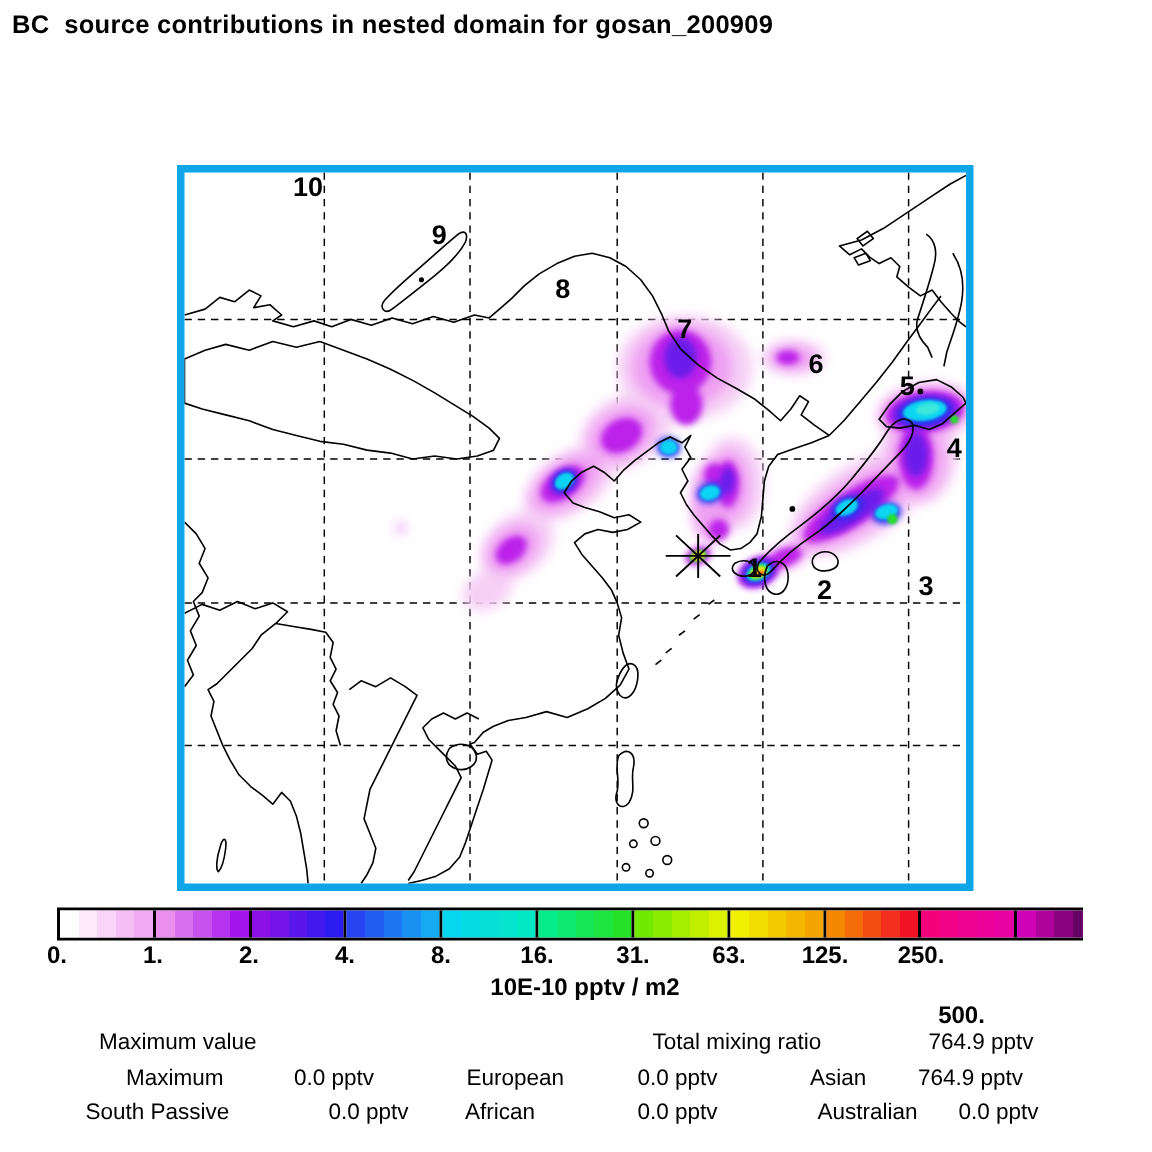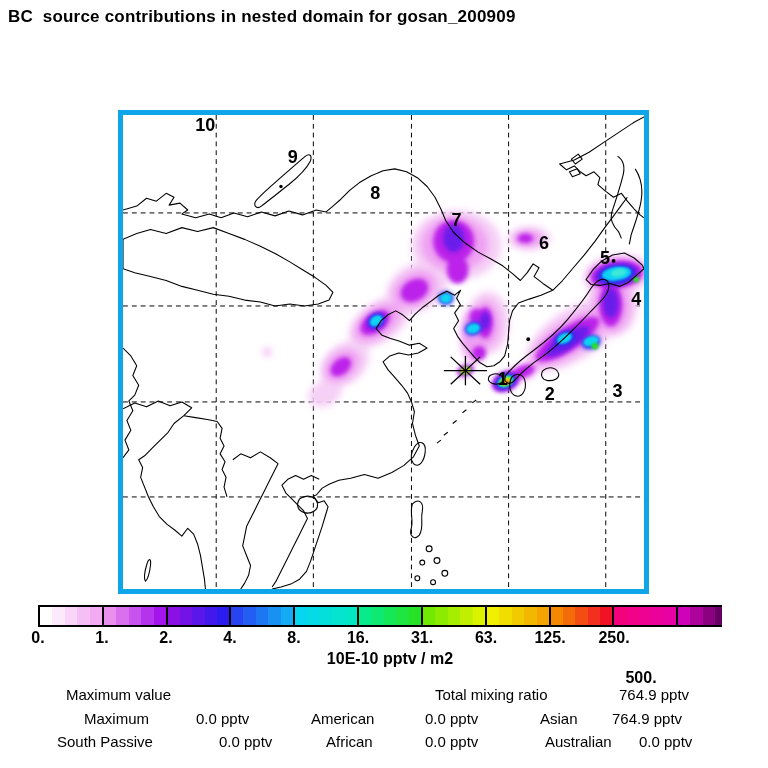--- a/index.html
+++ b/index.html
@@ -233,25 +233,25 @@
       <span class="cb-tick" style="left: 742px;">1000.</span>
     </div>
   <div class="unit">10E-10 pptv / m2</div>
 
   <span class="stat" style="top:686px;left:66px;">Maximum value</span>
   <span class="stat" style="top:686px;left:435px;">Total mixing ratio</span>
   <span class="stat" style="top:686px;left:619px;">764.9 pptv</span>
 
   <span class="stat" style="top:710px;left:84px;">Maximum</span>
   <span class="stat" style="top:710px;left:196px;">0.0 pptv</span>
-  <span class="stat" style="top:710px;left:311px;">American</span>
+  <span class="stat" style="top:710px;left:311px;">European</span>
   <span class="stat" style="top:710px;left:425px;">0.0 pptv</span>
   <span class="stat" style="top:710px;left:540px;">Asian</span>
   <span class="stat" style="top:710px;left:612px;">764.9 pptv</span>
 
   <span class="stat" style="top:733px;left:57px;">South Passive</span>
   <span class="stat" style="top:733px;left:219px;">0.0 pptv</span>
-  <span class="stat" style="top:733px;left:326px;">African</span>
+  <span class="stat" style="top:733px;left:310px;">African</span>
   <span class="stat" style="top:733px;left:425px;">0.0 pptv</span>
   <span class="stat" style="top:733px;left:545px;">Australian</span>
   <span class="stat" style="top:733px;left:639px;">0.0 pptv</span>
 
 </div>
 
 </body></html>

